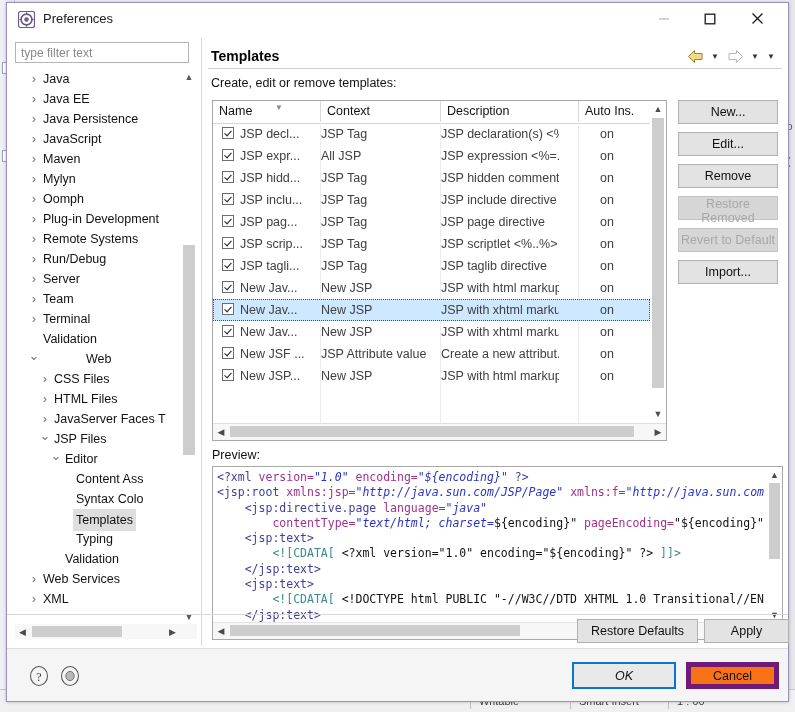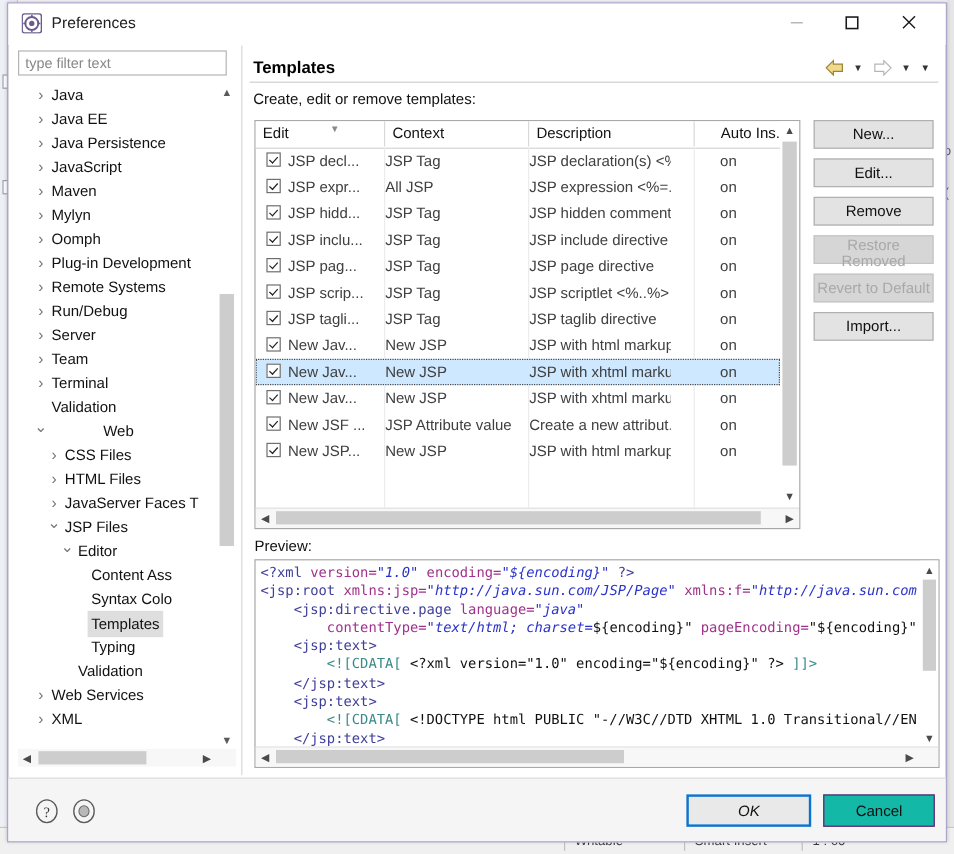--- a/index.html
+++ b/index.html
@@ -516,22 +516,22 @@
   }
   .foot-icon {
     position: absolute;
     top: 16px;
     width: 22px; height: 22px;
   }
   .fbtn {
     position: absolute;
     top: 13px;
     height: 27px;
-    background: #14b8a6;
-    border: 1px solid #701a75;
+    background: #f97316;
+    border: 5px solid #701a75;
     font-family: "Liberation Sans", sans-serif;
     font-size: 12.5px;
     color: #101010;
     box-sizing: border-box;
   }
   .fbtn.default {
     border: 2px solid #0a74d0;
     background: #e9e9e9;
     font-style: italic;
   }
@@ -735,25 +735,25 @@
         </span>
         <span class="nav-caret">▼</span>
         <span class="nav-caret">▼</span>
       </div>
 
       <div class="title-rule"></div>
       <div class="section-desc">Create, edit or remove templates:</div>
 
       <div class="table-wrap">
         <div class="tbl-header">
-          <div class="th" style="left:0; width:108px;">Edit</div>
+          <div class="th" style="left:0; width:108px;">Name</div>
           <div class="sort-mark">▼</div>
           <div class="th" style="left:108px; width:120px;">Context</div>
           <div class="th" style="left:228px; width:138px;">Description</div>
-          <div class="th" style="left:366px; width:71px; border-right:none;text-align:right;">Auto Ins.</div>
+          <div class="th" style="left:366px; width:71px; border-right:none;">Auto Ins.</div>
         </div>
 
         <div class="col-sep" style="left:107px;"></div>
         <div class="col-sep" style="left:227px;"></div>
         <div class="col-sep" style="left:365px;"></div>
 
         <div class="tbl-rows" id="tbl-rows">
             <div class="trow">
               <span class="cb"></span>
               <span class="cell c-name">JSP decl...</span>
@@ -874,20 +874,25 @@
 
         <div class="pv-hscroll">
           <div class="arrow" style="left:0;">◀</div>
           <div class="thumb" style="left:17px; width:290px;"></div>
           <div class="arrow" style="left:537px;">▶</div>
         </div>
       </div>
     </div>
   </div>
 
+  <div class="page-actions">
+    <div class="page-sep"></div>
+    <button class="pbtn" style="left:570px; width:121px;">Restore Defaults</button>
+    <button class="pbtn" style="left:697px; width:85px;">Apply</button>
+  </div>
 
   <div class="footer">
     <span class="foot-icon" style="left:21px;">
       <svg width="22" height="22" viewBox="0 0 22 22">
         <ellipse cx="11" cy="11" rx="8.5" ry="9.5" fill="none" stroke="#5a5a5a" stroke-width="1.1"></ellipse>
         <text x="11" y="15.5" font-family="Liberation Serif, serif" font-size="12" fill="#3a3a3a" text-anchor="middle">?</text>
       </svg>
     </span>
     <span class="foot-icon" style="left:52px;">
       <svg width="22" height="22" viewBox="0 0 22 22">

